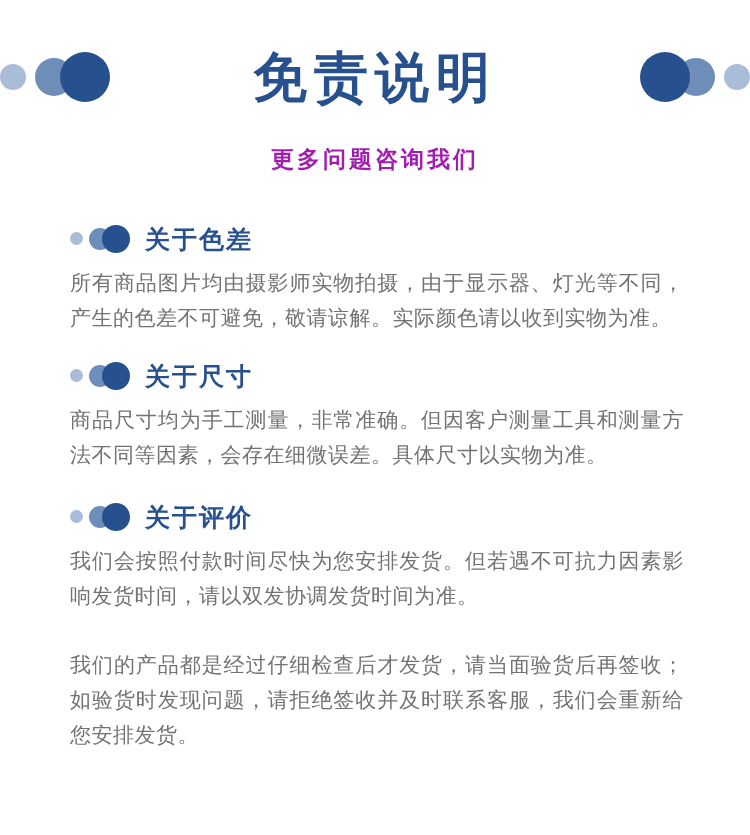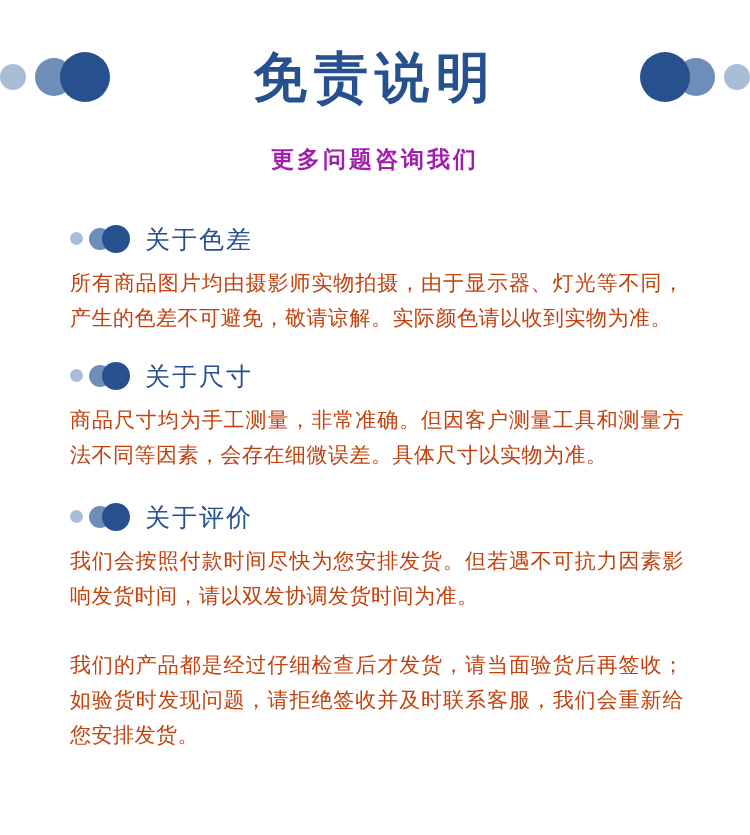--- a/index.html
+++ b/index.html
@@ -70,30 +70,30 @@
   .section-heading {
     display: flex;
     align-items: center;
   }
   .s-sm { width: 13px; height: 13px; }
   .s-md { width: 22px; height: 22px; margin-left: 6px; }
   .s-lg { width: 28px; height: 28px; margin-left: -9px; }
   .section-title {
     margin-left: 15px;
     font-size: 25px;
-    font-weight: normal;
+    font-weight: bold;
     color: #27508f;
     letter-spacing: 2px;
     line-height: 30px;
   }
   .section-body {
     margin: 11px 0 0 0;
     font-size: 21px;
     line-height: 35px;
-    color: #c2410c;
+    color: #737373;
     letter-spacing: 0.5px;
     text-align: justify;
   }
 </style>
 </head>
 <body>
 
 <div class="title-row">
   <div class="dots-left">
     <span class="dot dot-light t-sm"></span>

